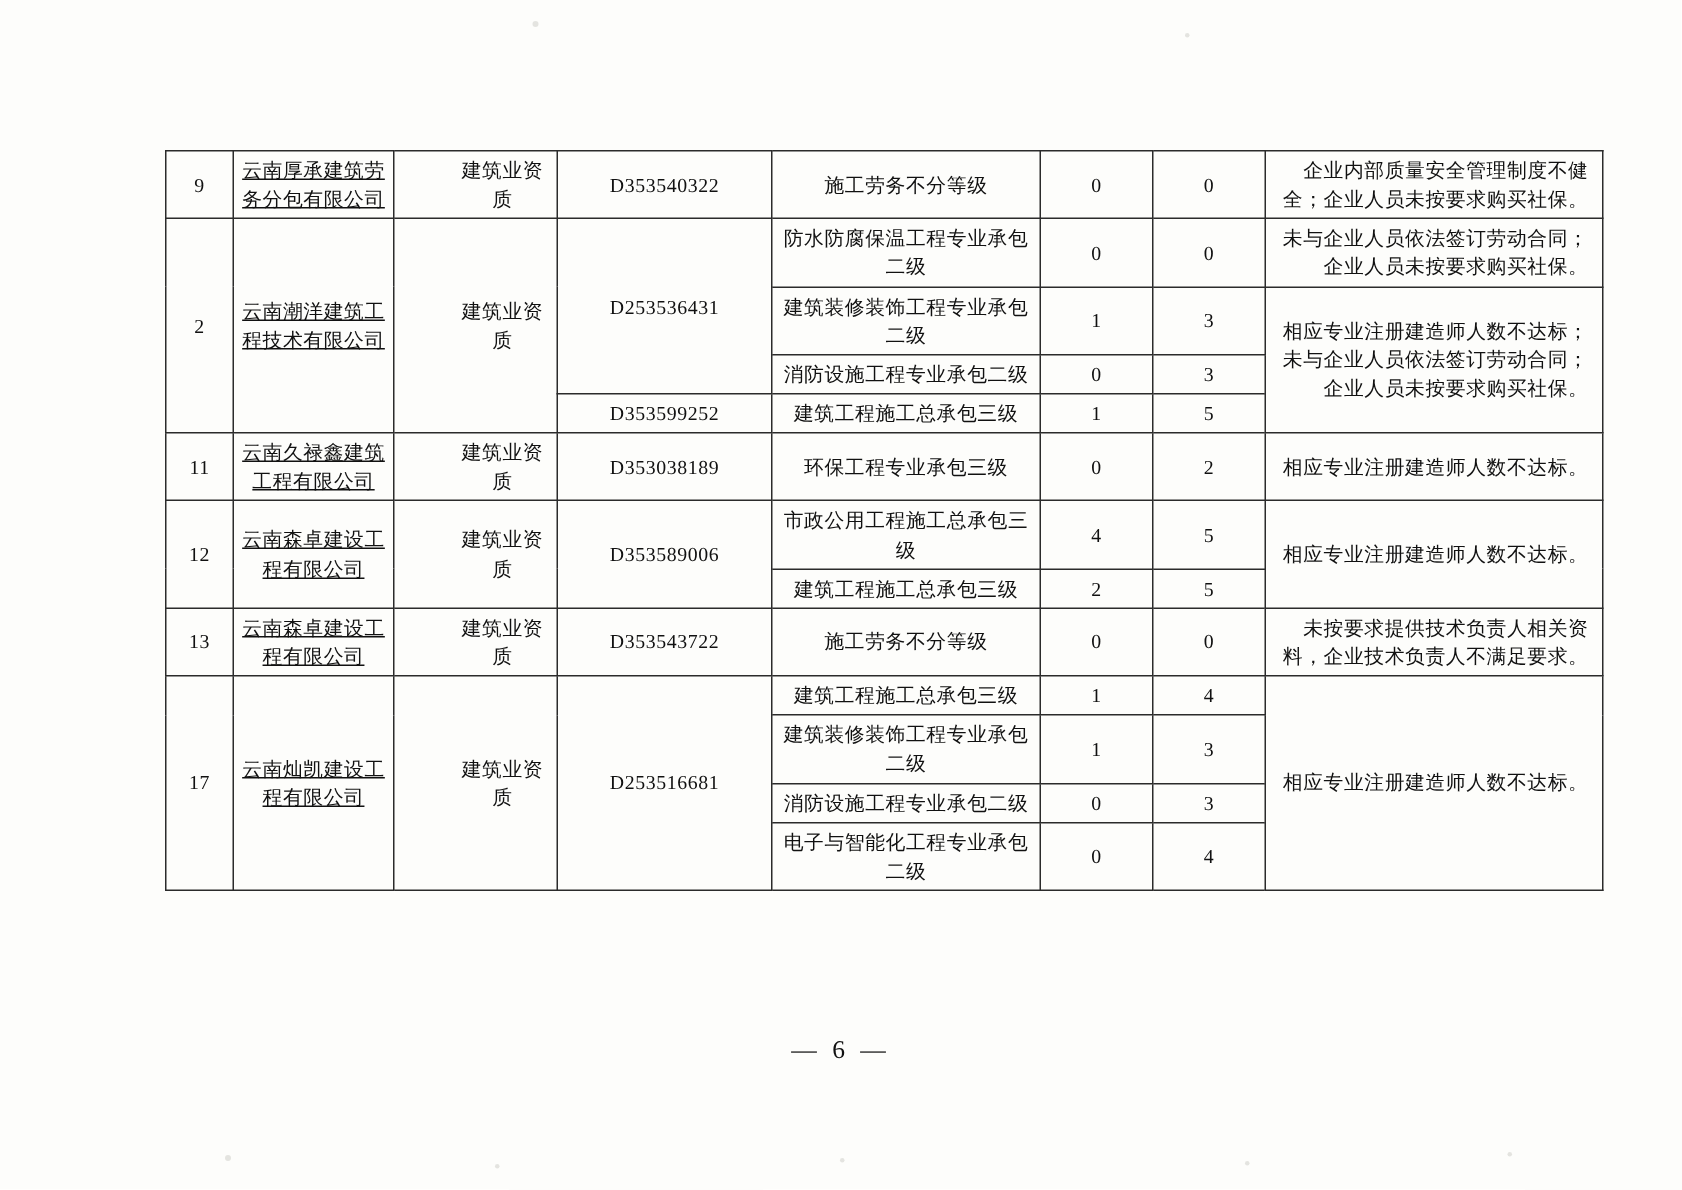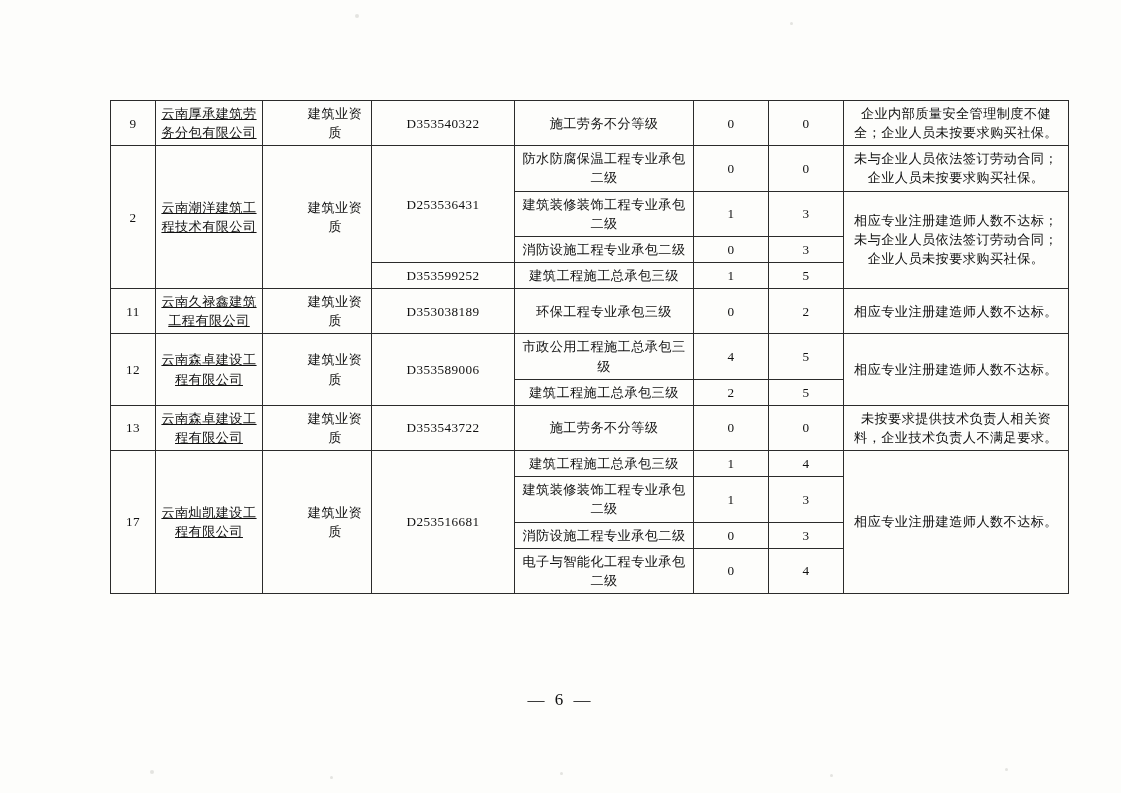--- a/index.html
+++ b/index.html
@@ -43,21 +43,21 @@
     text-align: center;
     vertical-align: middle;
     letter-spacing: .4px;
   }
   td.num        { width: 34px; }
   td.company    { width: 96px; text-decoration: underline; }
   td.qualtype   { width: 62px; padding-left: 41px; }
   td.certno     { width: 132px; margin-top: 28px; }
   td.scope      { width: 168px; }
   td.cnt        { width: 64px; }
-  td.reason     { width: 206px; text-align: center; padding-left: 9px; padding-right: 9px; }
+  td.reason     { width: 206px; text-align: right; padding-left: 9px; padding-right: 9px; }
   .footer {
     position: absolute;
     left: 0;
     right: 0;
     top: 690px;
     text-align: center;
     font-size: 17px;
     letter-spacing: 3px;
   }
 </style>

